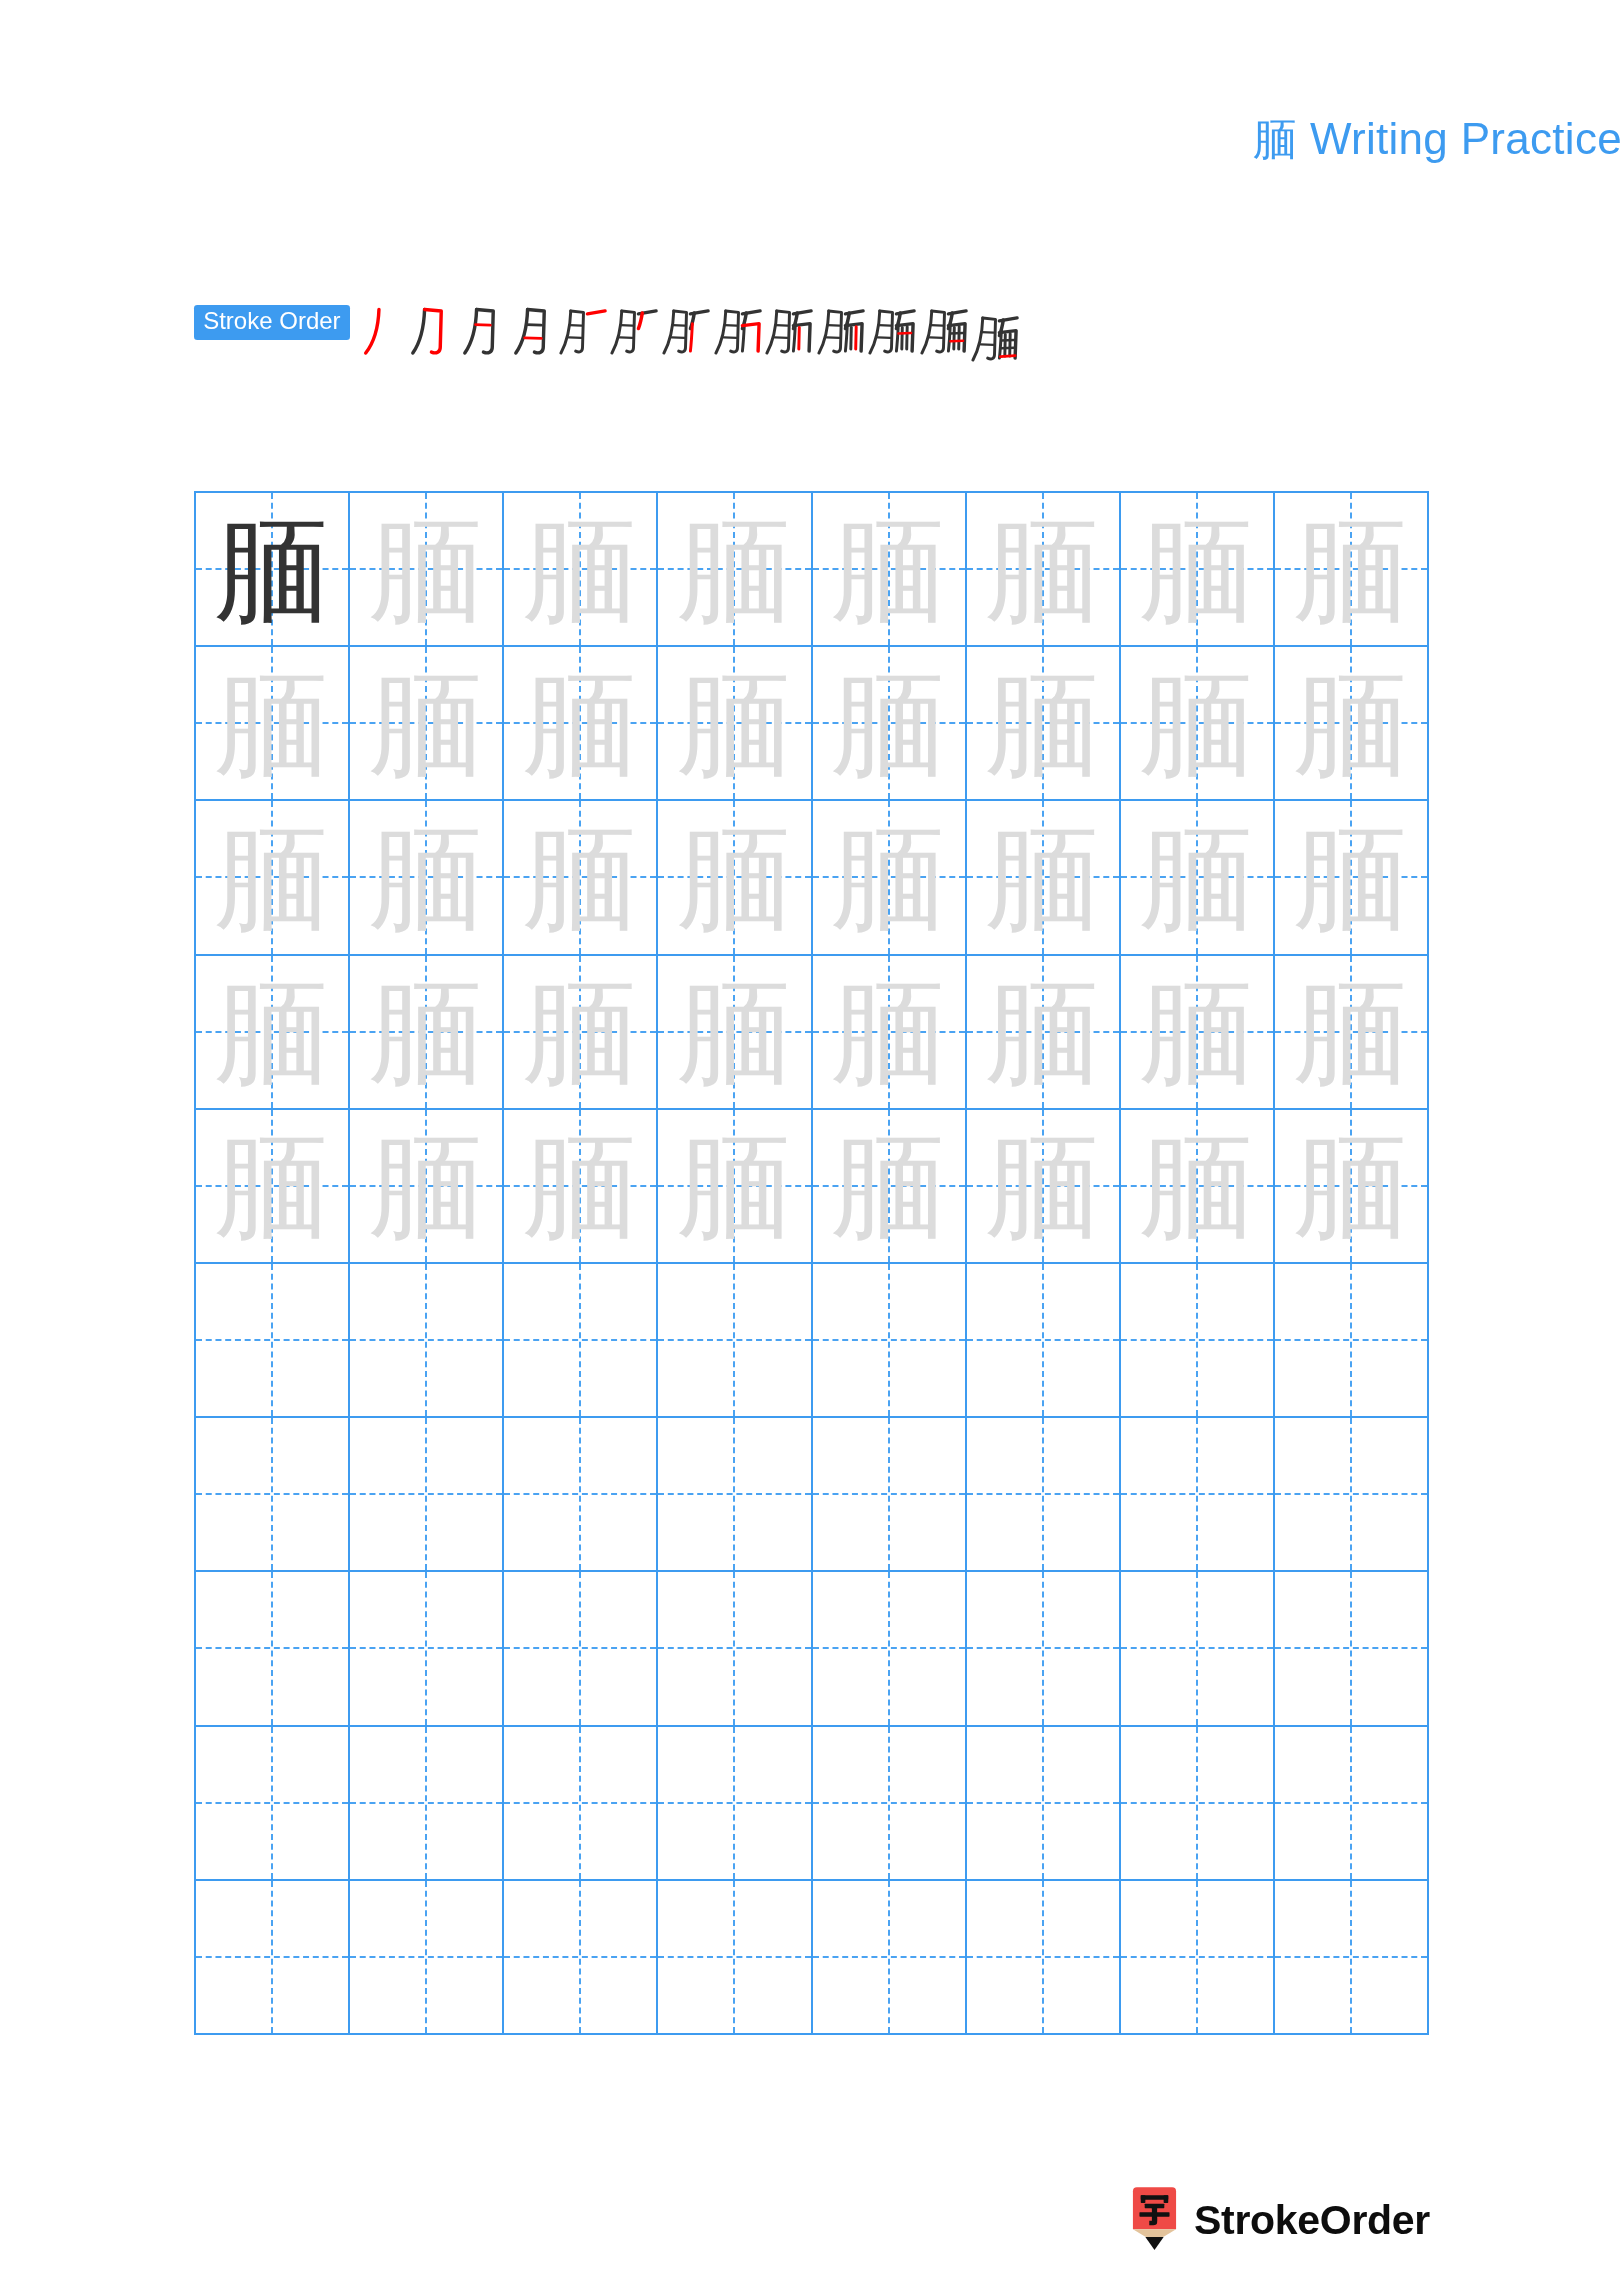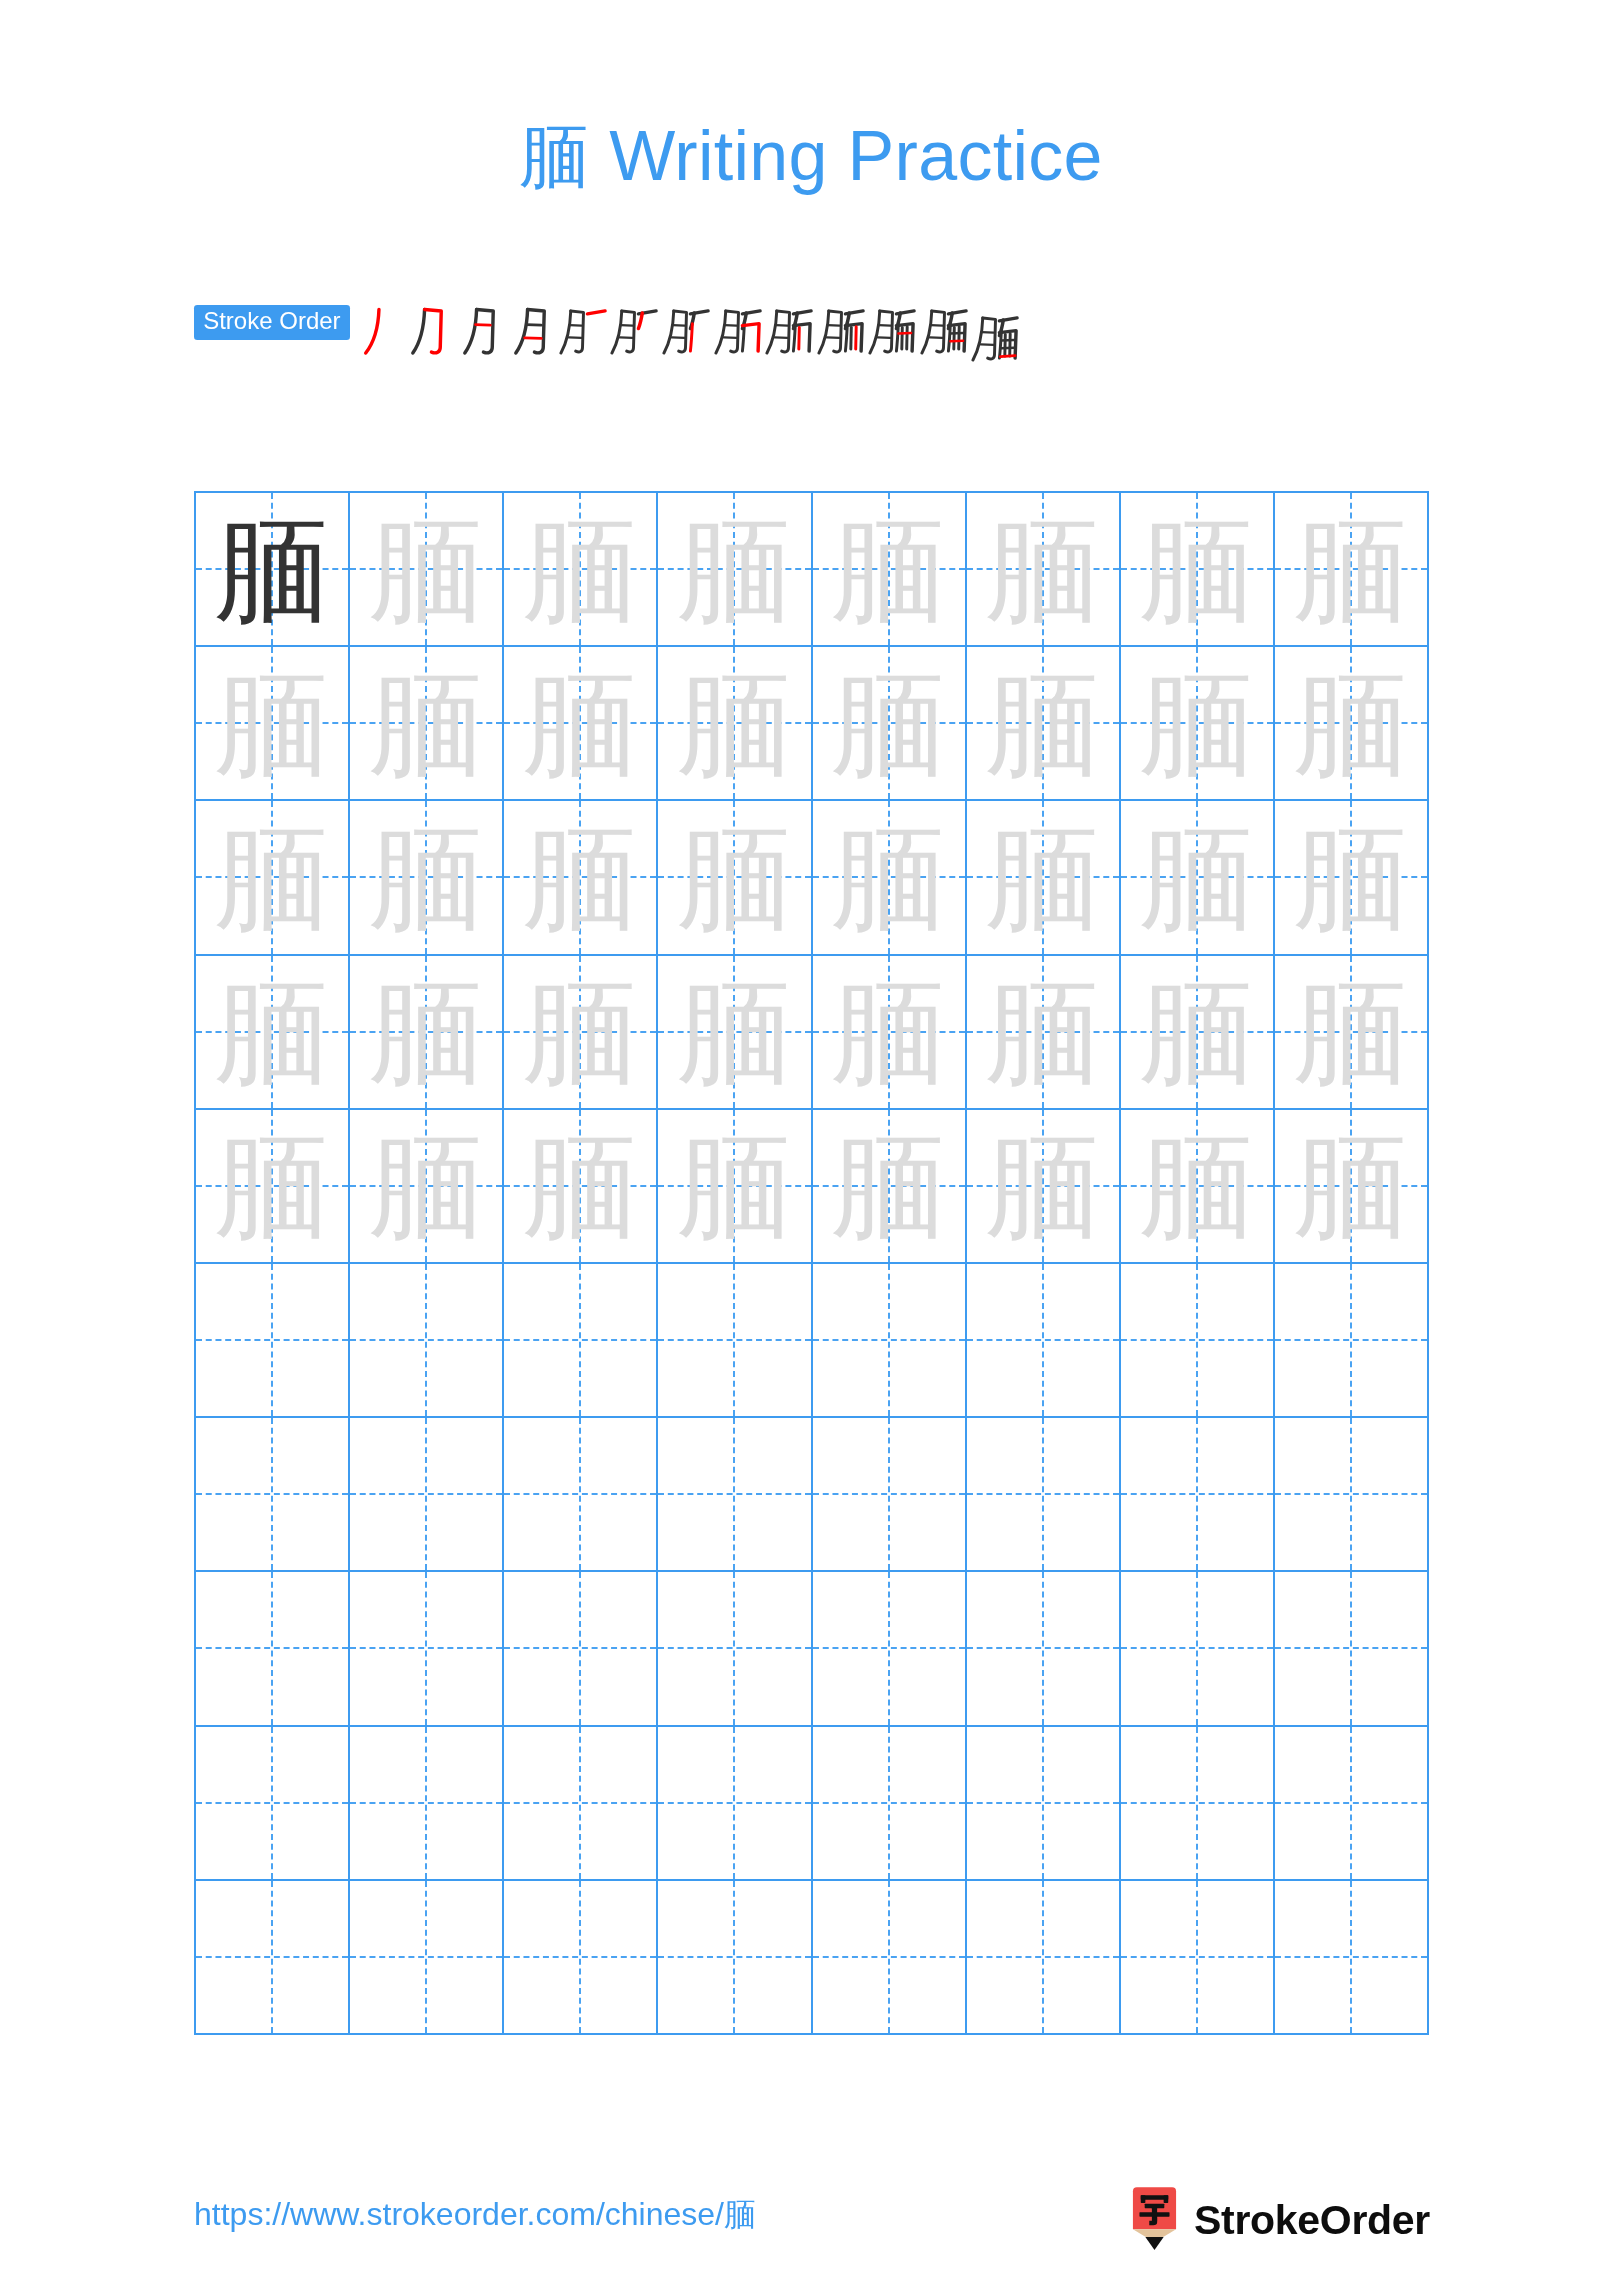--- a/index.html
+++ b/index.html
@@ -15,22 +15,22 @@
     position: relative;
     overflow: hidden;
   }
 
   
   #page-title {
     position: absolute;
     top: 110px;
     left: 0;
     width: 1622px;
-    text-align: center;
-    font-size: 70px;
+    text-align: right;
+    font-size: 44px;
     font-weight: 400;
     color: #3d9bf0;
     letter-spacing: 0.3px;
     white-space: nowrap;
   }
 
   
   #stroke-order-section {
     position: absolute;
     top: 302px;
@@ -485,21 +485,20 @@
     <div class="grid-cell"></div>
     <div class="grid-cell"></div>
     <div class="grid-cell"></div>
     <div class="grid-cell"></div>
     <div class="grid-cell"></div>
     <div class="grid-cell"></div>
   </div>
 
 <footer id="footer">
 
-  <a id="footer-url" href="#">https://www.strokeorder.com/chinese/腼</a>
 
   <div id="footer-brand">
     <svg id="brand-logo-icon" viewBox="0 0 78 104">
       <path d="M6 8 Q6 2 12 2 L66 2 Q72 2 72 8 L72 66 L6 66 Z" fill="#ef4a46"></path>
       <path d="M6 66 L72 66 L39 86 Z" fill="#e3c39b"></path>
       <path d="M25 78 L53 78 L39 98 Z" fill="#111111"></path>
       <g fill="#111111">
         <rect x="18" y="14" width="42" height="7" rx="1"></rect>
         <rect x="18" y="14" width="7" height="12" rx="1"></rect>
         <rect x="53" y="14" width="7" height="12" rx="1"></rect>

